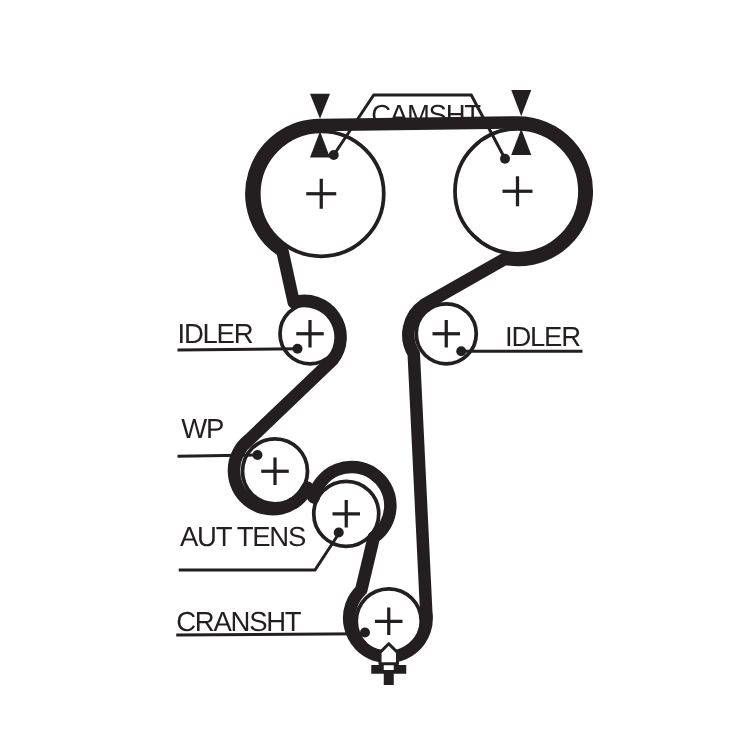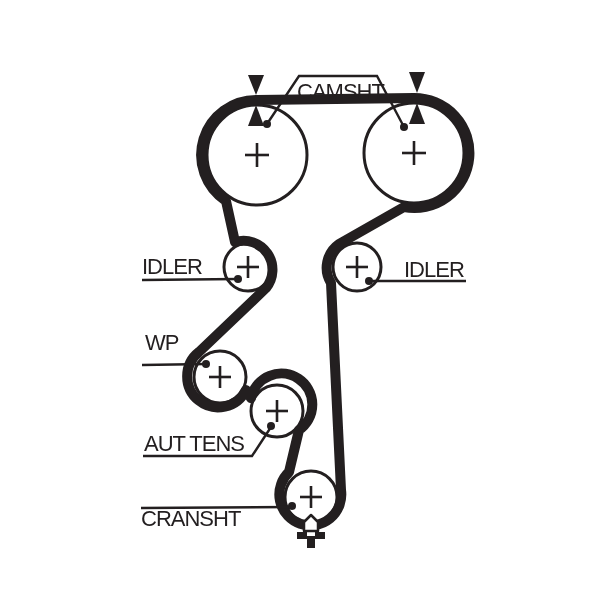--- a/index.html
+++ b/index.html
@@ -110,15 +110,15 @@
     <circle class="dot" cx="292" cy="506" r="4"></circle>
 
     <polygon class="tab" points="304,531 304,522 311,515 318,522 318,531"></polygon>
     <path class="pointer" d="M297,532 L307,532 L307,536 L315,536 L315,532 L325,532 L325,539 L315,539 L315,548 L307,548 L307,539 L297,539 Z"></path>
   </svg>
 
   <div class="label" style="left:297px; top:51px;margin-top:30px;">CAMSHT</div>
   <div class="label" style="left:142px; top:256px;">IDLER</div>
   <div class="label" style="left:404px; top:259px;">IDLER</div>
   <div class="label" style="left:145px; top:332px;">WP</div>
-  <div class="label" style="left:144px; top:433px;">AUT TENS</div>
-  <div class="label" style="left:141px; top:508px;">CRANSHT</div>
+  <div class="label" style="left:144px; top:419px;">AUT TENS</div>
+  <div class="label" style="left:141px; top:487px;">CRANSHT</div>
 </div>
 
 </body></html>

